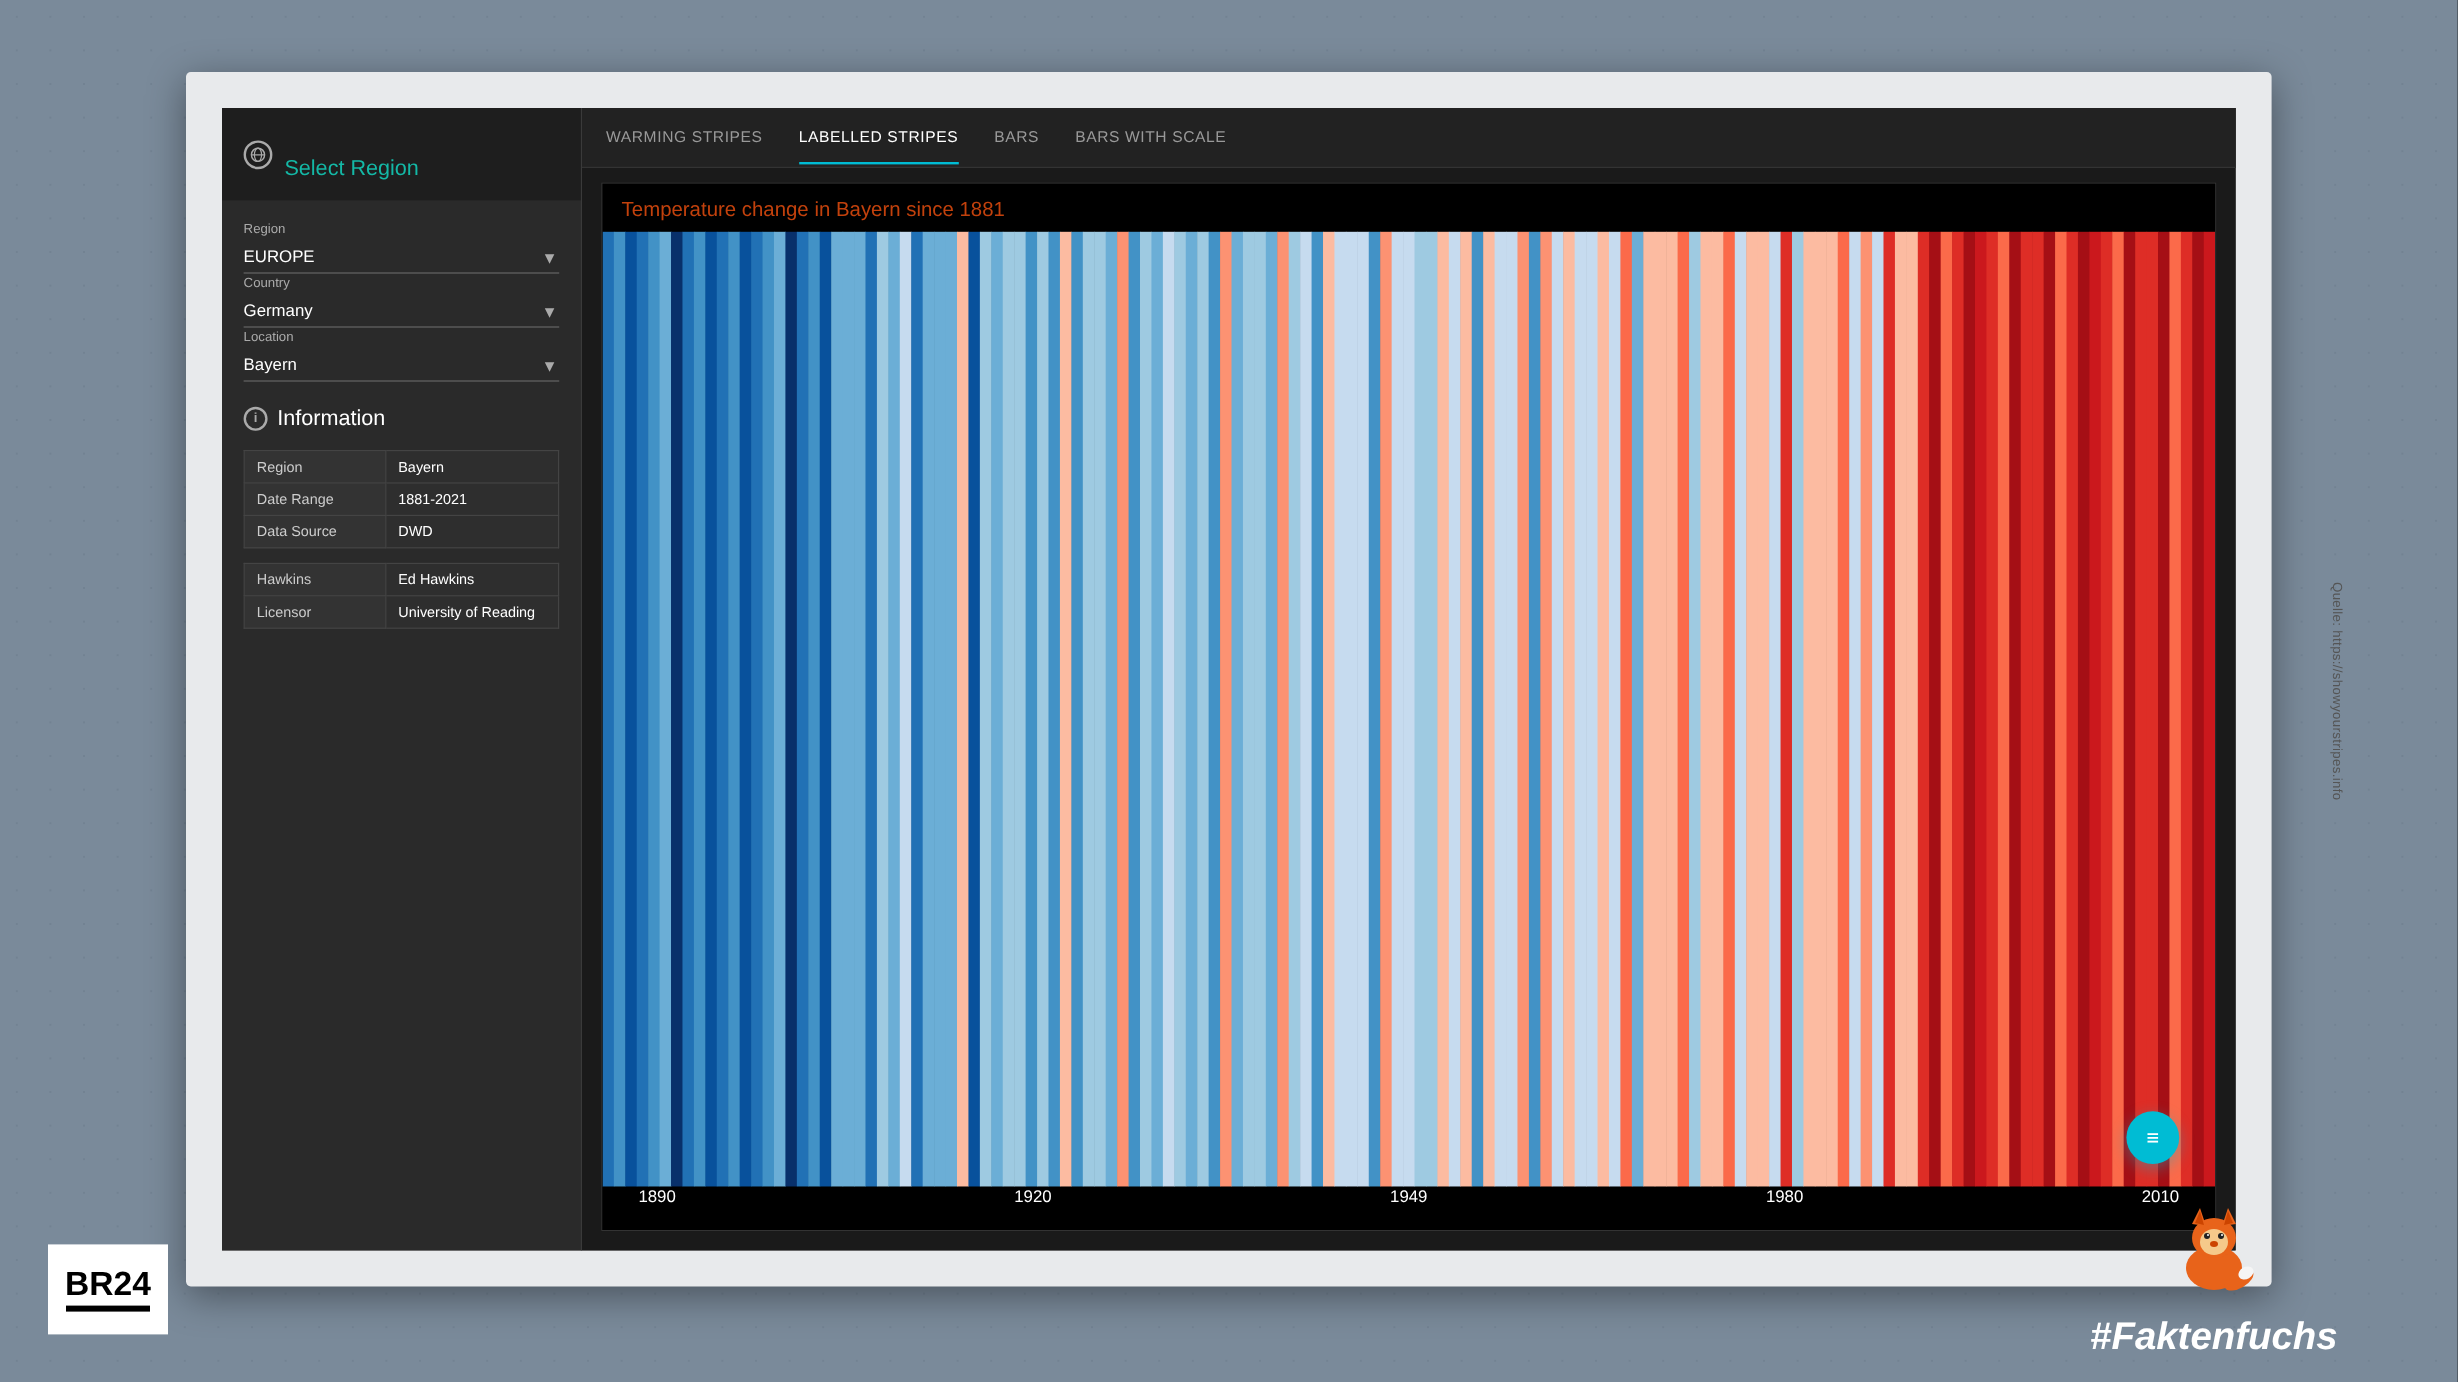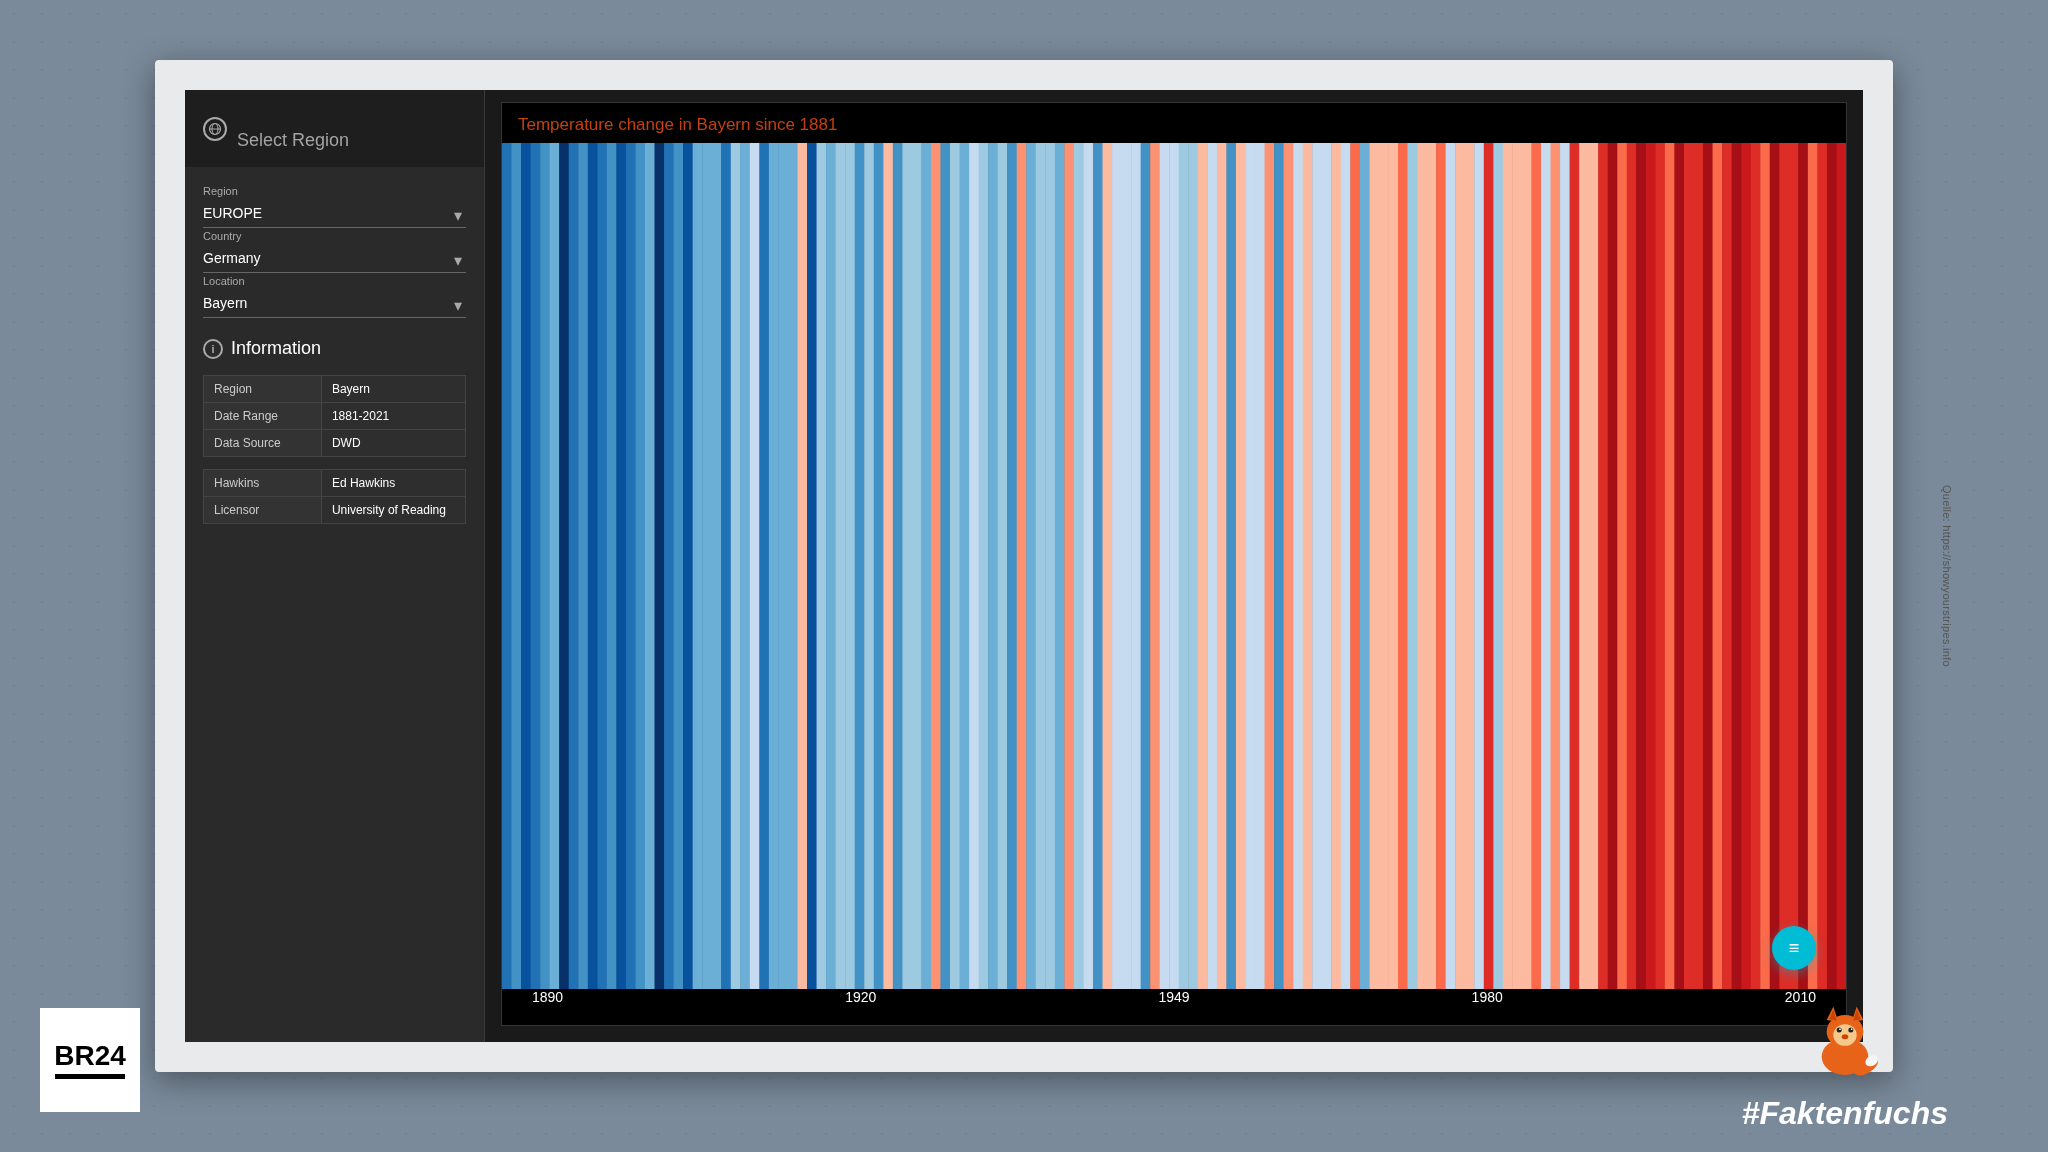--- a/index.html
+++ b/index.html
@@ -69,21 +69,21 @@
       height: 24px;
       border: 2px solid #aaa;
       border-radius: 50%;
       display: inline-flex;
       align-items: center;
       justify-content: center;
       flex-shrink: 0;
     }
 
     .sidebar-header-title {
-      color: #a3a3a3;
+      color: #14b8a6;
       font-size: 18px;
       font-weight: 500;
       margin-top: 24px;
     }
 
     .sidebar-section {
       padding: 18px 18px 0 18px;
     }
 
     .field-label {
@@ -301,21 +301,21 @@
       letter-spacing: 0.3px;
     }
 
     
     .br24-logo {
       position: absolute;
       bottom: 40px;
       left: 40px;
       background: white;
       width: 100px;
-      height: 104px;
+      height: 75px;
       display: flex;
       flex-direction: column;
       align-items: center;
       justify-content: center;
       gap: 4px;
     }
 
     .br24-text {
       font-size: 28px;
       font-weight: 900;
@@ -442,20 +442,26 @@
                 <td>Licensor</td>
                 <td>University of Reading</td>
               </tr>
             </tbody>
         </table>
       </div>
     </div>
 
     <div class="main-content">
 
+      <div class="tabs-bar">
+        <span class="tab-item">WARMING STRIPES</span>
+        <span class="tab-item active">LABELLED STRIPES</span>
+        <span class="tab-item">BARS</span>
+        <span class="tab-item">BARS WITH SCALE</span>
+      </div>
 
       <div class="chart-area">
         <div class="chart-container">
           <span class="chart-title">Temperature change in Bayern since 1881</span>
 
           <svg id="stripes-svg" xmlns="http://www.w3.org/2000/svg" preserveAspectRatio="none" viewBox="0 0 141 100">
           <rect x="0" y="0" width="1.05" height="100" fill="#2171b5"></rect>
               <rect x="1" y="0" width="1.05" height="100" fill="#4292c6"></rect>
               <rect x="2" y="0" width="1.05" height="100" fill="#08519c"></rect>
               <rect x="3" y="0" width="1.05" height="100" fill="#2171b5"></rect>

